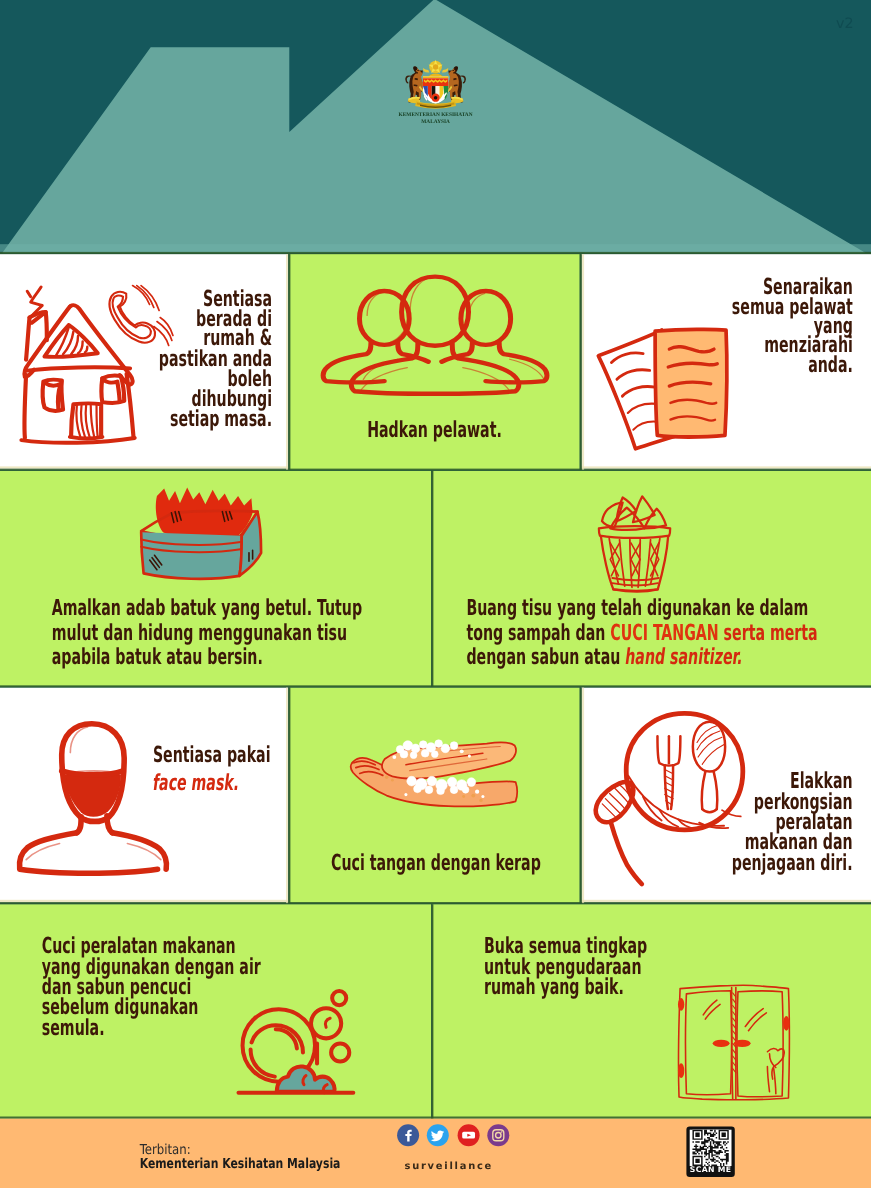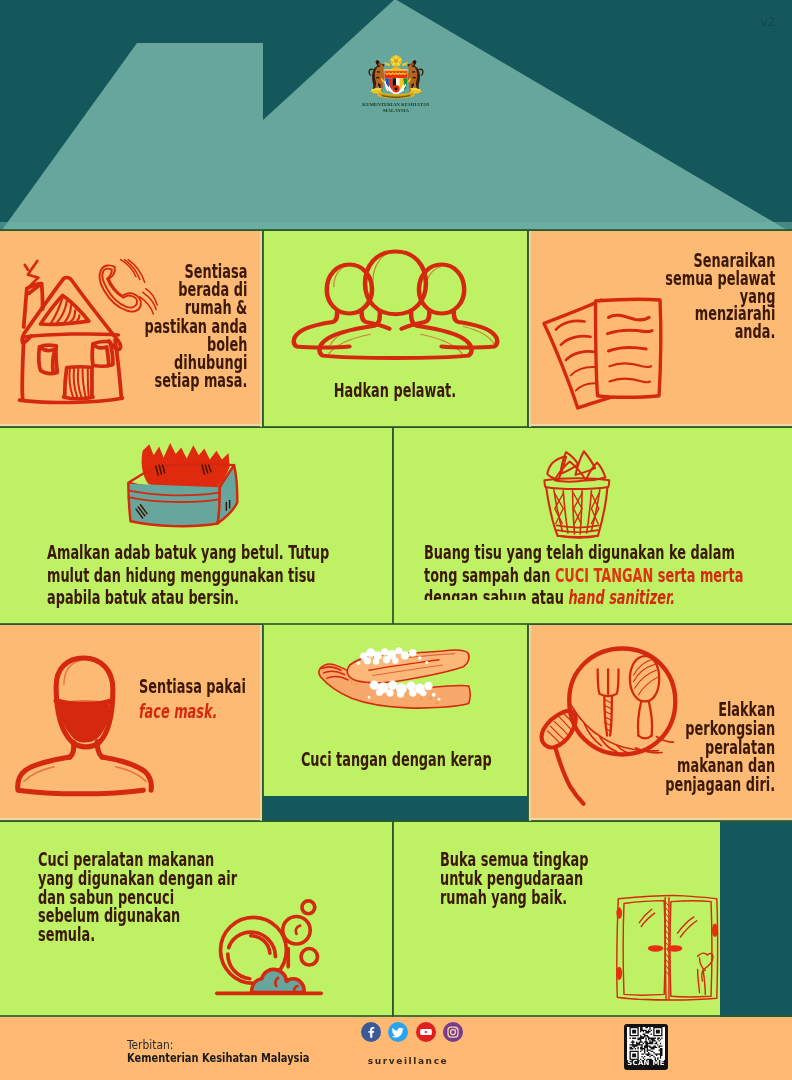--- a/index.html
+++ b/index.html
@@ -18,41 +18,41 @@
   #titleblock .tl{font-family:"DejaVu Sans",sans-serif;font-weight:bold;font-size:23px;
       color:#50170b;letter-spacing:-0.2px;line-height:23.5px;
       transform:scaleX(0.79);
       text-shadow:0.8px 0.8px 0 rgba(255,228,210,.85), -0.6px -0.6px 0 rgba(255,228,210,.45);}
   #titleblock .tl3{font-style:italic;color:#e0331a;font-size:23px;letter-spacing:-0.2px;
       text-shadow:0.9px 0.9px 0 rgba(255,232,215,.95), -0.7px -0.7px 0 rgba(255,232,215,.6);}
   #titleblock .tl3 .colon{color:#50170b;font-style:normal;}
   #vtag{position:absolute;right:16px;top:14px;font-size:13px;color:#0f4b51;font-family:"DejaVu Sans",sans-serif;}
   
   .cell{position:absolute;box-sizing:border-box;overflow:hidden;}
-  .bgO{background:#fdba74;}
+  .bgO{background:#ffffff;}
   .bgT{background:#bef264;}
   .ctext{position:absolute;color:#3c1808;font-family:"DejaVu Sans",sans-serif;font-weight:600;
          font-stretch:condensed;font-size:20.1px;
          transform:scaleX(0.713);transform-origin:left top;white-space:nowrap;}
   .ctext.ta-r{transform-origin:right top;}
   .ctext.ta-c{transform-origin:center top;}
   .ill{position:absolute;}
   svg{display:block;overflow:visible;}
   .ink{fill:none;stroke:#d4290f;stroke-linecap:round;stroke-linejoin:round;}
   
   #c1{left:0;   top:231px; width:262px; height:196px;}
   #c2{left:263px;top:231px; width:264px; height:196px;}
   #c3{left:528px;top:231px; width:264px; height:196px;}
   #c4{left:0;   top:428px; width:392px; height:196px;}
   #c5{left:393px;top:428px; width:399px; height:196px;}
   #c6{left:0;   top:625px; width:262px; height:196px;}
-  #c7{left:263px;top:600px; width:264px; height:196px;}
+  #c7{left:263px;top:625px; width:264px; height:196px;}
   #c8{left:528px;top:625px; width:264px; height:196px;}
   #c9{left:0;   top:822px; width:392px; height:195px;}
-  #c10{left:393px;top:822px;width:327px; height:195px;text-decoration:underline;}
+  #c10{left:393px;top:822px;width:399px; height:195px;text-decoration:underline;}
   #t1{right:15px;top:31px;text-align:right;line-height:18.2px;}
   #ill1{left:9px;top:21px;width:147px;height:158px;}
   #t2{left:0;top:147px;width:264px;text-align:center;}
   #ill2{left:29px;top:19px;width:207px;height:111px;}
   #t3{right:17px;top:21px;text-align:right;line-height:17.8px;}
   #ill3{left:12px;top:65px;width:125px;height:114px;}
   #t4{left:47px;top:113px;width:360px;text-align:left;line-height:22.6px;}
   #ill4{left:126px;top:14px;width:117px;height:87px;}
   #t5{left:31px;top:113px;width:400px;text-align:left;line-height:22.6px;}
   #ill5{left:143px;top:14px;width:77px;height:103px;}

